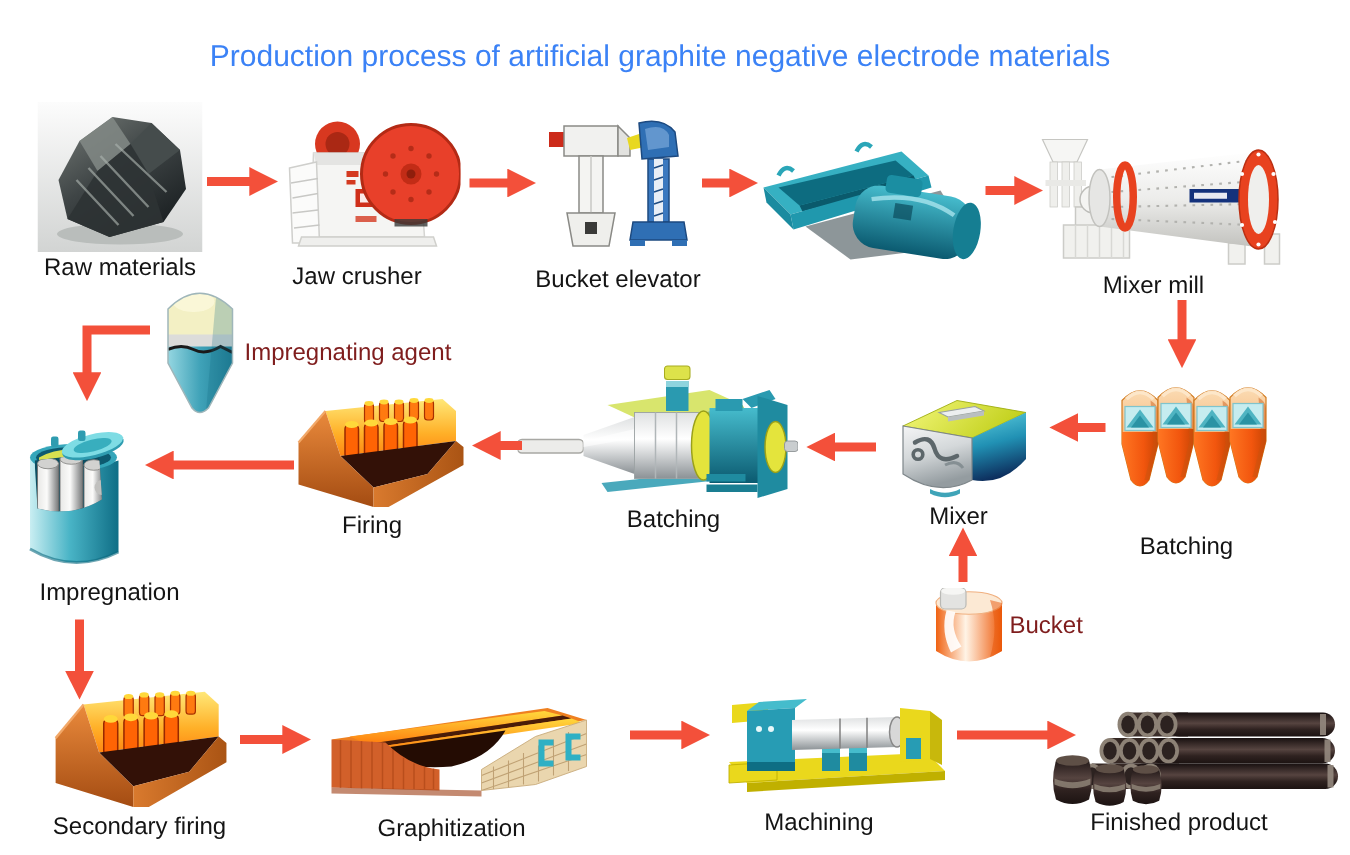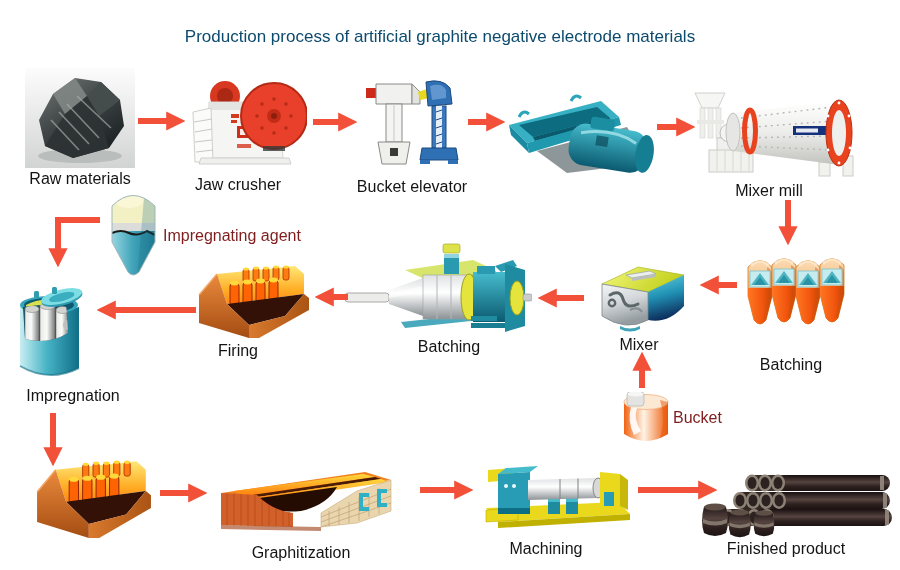--- a/index.html
+++ b/index.html
@@ -1,19 +1,19 @@
 <!DOCTYPE html>
 <html><head>
 <meta charset="utf-8">
 <style>
   html,body{margin:0;padding:0;background:#ffffff;}
   .canvas{position:relative;width:900px;height:570px;background:#fff;overflow:hidden;
           font-family:"Liberation Sans",sans-serif;}
   .title{position:absolute;top:27px;left:0;width:880px;text-align:center;
-         font-size:17px;color:#0c4a6e;}
+         font-size:20px;color:#3b82f6;}
   .node{position:absolute;}
   .node svg{display:block;}
   .lbl{position:absolute;font-size:16px;color:#141414;white-space:nowrap;
        transform:translateX(-50%);}
   .lbl-left{position:absolute;font-size:16px;color:#7f1d1d;white-space:nowrap;}
   .lbl-wrap{position:absolute;font-size:16px;color:#141414;width:160px;text-align:center;
             line-height:19px;transform:translateX(-50%);}
   .arrows{position:absolute;left:0;top:0;pointer-events:none;}
 </style>
 </head>
@@ -346,21 +346,21 @@
       <rect x="178" y="52" width="9" height="7" rx="2" fill="#c9cdcf" stroke="#8e9496" stroke-width=".6"></rect>
     </svg>
   </div>
   <div class="lbl" style="left:449px;top:338px">Batching</div>
 
   <div class="node" style="left:197px;top:264px">
     <svg width="113" height="74" viewBox="0 0 113 74">
         <use href="#sym-furnace"></use>
       </svg>
   </div>
-  <div class="lbl" style="left:238px;top:342px">Firing</div>
+  <div class="lbl" style="left:248px;top:342px">Firing</div>
 
   <div class="node" style="left:107px;top:187px">
     <svg width="53" height="91" viewBox="0 0 53 91">
       <clipPath id="cpAgent">
           <path d="M5,19 Q26,-2 48,19 L48,55 L32,85 Q26,91 21,85 L5,55 Z"></path>
         </clipPath>
       <g clip-path="url(#cpAgent)">
         <rect width="53" height="40" fill="#f3f0c4"></rect>
         <rect y="36" width="53" height="12" fill="#dcdcda"></rect>
         <rect y="44" width="53" height="47" fill="url(#gAgent)"></rect>
@@ -406,20 +406,21 @@
       <path d="M10,83 Q39,100 69,85" stroke="#0d6a80" stroke-width="2" fill="none" opacity=".6"></path>
     </svg>
   </div>
   <div class="lbl" style="left:73px;top:387px">Impregnation</div>
 
   <div class="node" style="left:35px;top:459px">
     <svg width="117" height="79" viewBox="0 0 113 74" preserveAspectRatio="none">
         <use href="#sym-furnace"></use>
       </svg>
   </div>
+  <div class="lbl" style="left:93px;top:543px">Secondary firing</div>
 
   <div class="node" style="left:217px;top:465px">
     <svg width="175" height="70" viewBox="0 0 175 70">
       <clipPath id="cpGw">
           <path d="M4,28 L40,30 Q56,46 76,48 L76,62 L4,60 Z"></path>
         </clipPath>
       <clipPath id="cpGb">
           <path d="M104,48 L140,26 L174,15 L174,46 L140,58 L104,62 Z"></path>
         </clipPath>
       <path d="M4,28 L148,7 L174,15 L32,38 Z" fill="#ef8020"></path>

